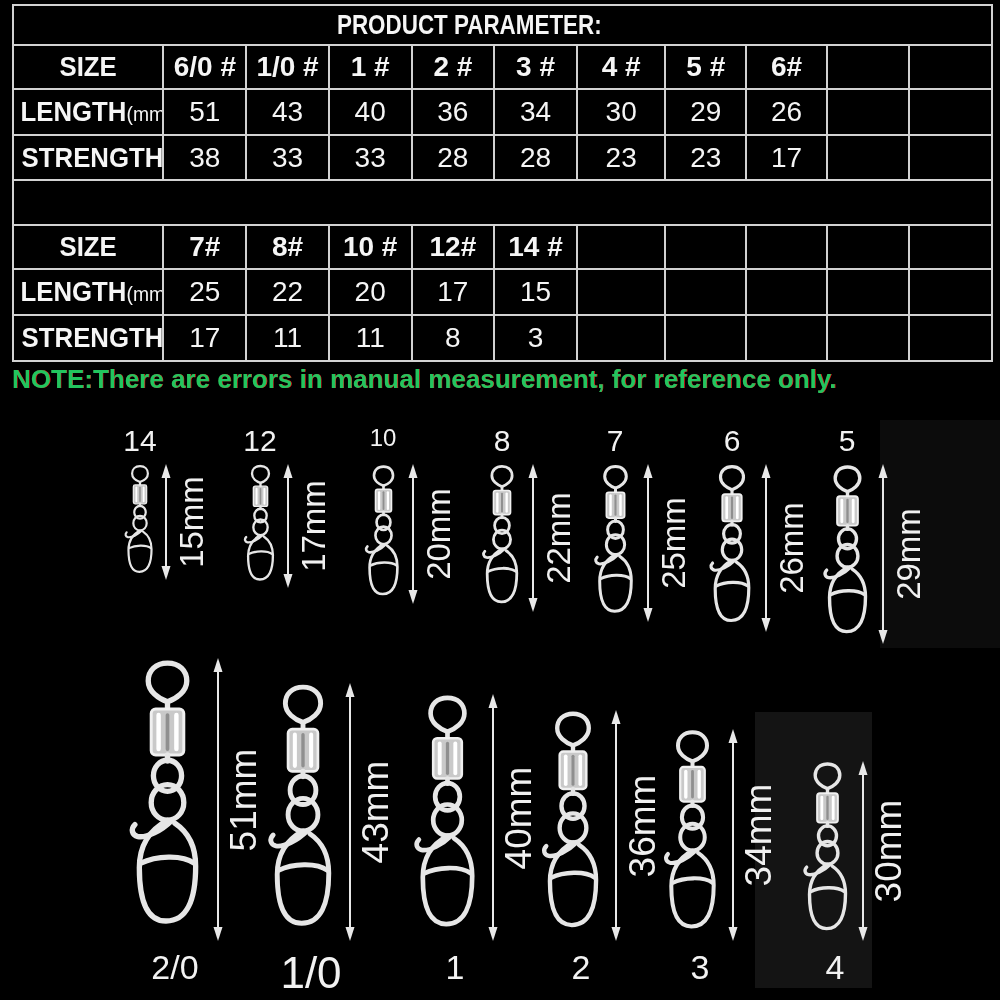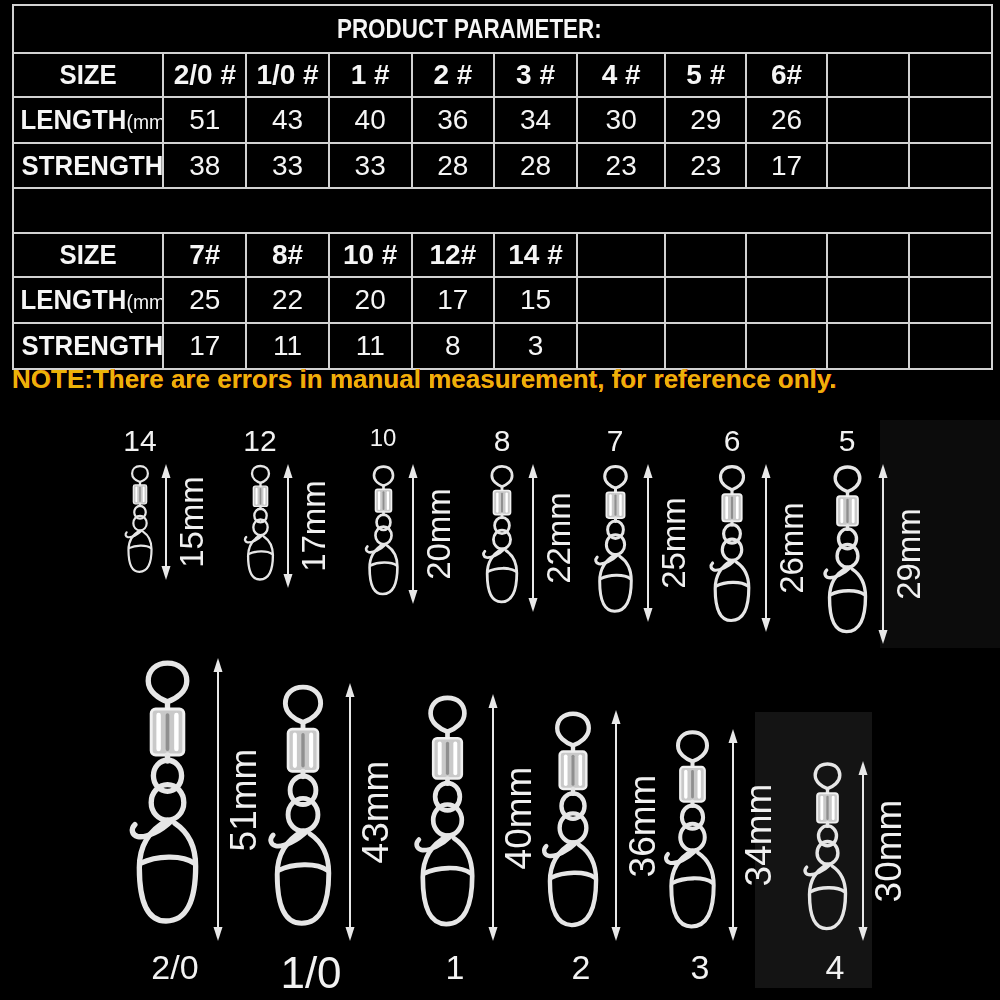--- a/index.html
+++ b/index.html
@@ -25,21 +25,21 @@
   td.label-cell{font-weight:bold;font-size:26px;}
   td.label-cell .lblwrap{display:inline-block;transform:scaleX(.92);transform-origin:center;white-space:nowrap;}
   td.label-cell .unit{font-weight:normal;font-size:21px;}
   td.size-cell{font-weight:bold;font-size:27px;}
   td.value-cell{font-weight:normal;font-size:28px;color:#fafafa;border-radius:13px;}
   td.gap-cell{border-left:none;border-right:none;}
 
   
   #note{
     position:absolute;left:12px;top:364px;width:960px;
-    color:#eab308;font-weight:bold;font-size:26px;letter-spacing:0;
+    color:#22c55e;font-weight:bold;font-size:26px;letter-spacing:0;
     text-shadow:0.6px 0 0 #e81414;
   }
 
   
   #figures{position:absolute;left:0;top:400px;width:1000px;height:600px;margin-left:40px;}
   .fig-num{position:absolute;width:100px;text-align:center;color:#f2f2f2;}
   .snap{position:absolute;}
   .arrow-svg{position:absolute;}
   .mm{
     position:absolute;height:36px;line-height:36px;text-align:center;
@@ -81,28 +81,28 @@
       <col style="width:83px">
     <col style="width:82px">
       <col style="width:83px">
       <col style="width:88px">
       <col style="width:81px">
     <col style="width:80px">
       <col style="width:82px">
       <col style="width:83px">
   </colgroup>
   <tbody>
-    <tr style="height:48px">
+    <tr style="height:40px">
       <td class="title-cell" colspan="11"><span>PRODUCT PARAMETER:</span></td>
     </tr>
   </tbody>
   <tbody id="t1">
       <tr style="height:44px">
         <td class="label-cell"><span class="lblwrap">SIZE</span></td>
-        <td class="size-cell">2/0 #</td>
+        <td class="size-cell">6/0 #</td>
         <td class="size-cell">1/0 #</td>
         <td class="size-cell">1 #</td>
         <td class="size-cell">2 #</td>
         <td class="size-cell">3 #</td>
         <td class="size-cell">4 #</td>
         <td class="size-cell">5 #</td>
         <td class="size-cell">6#</td>
         <td class="empty-cell"></td>
         <td class="empty-cell"></td>
       </tr>

